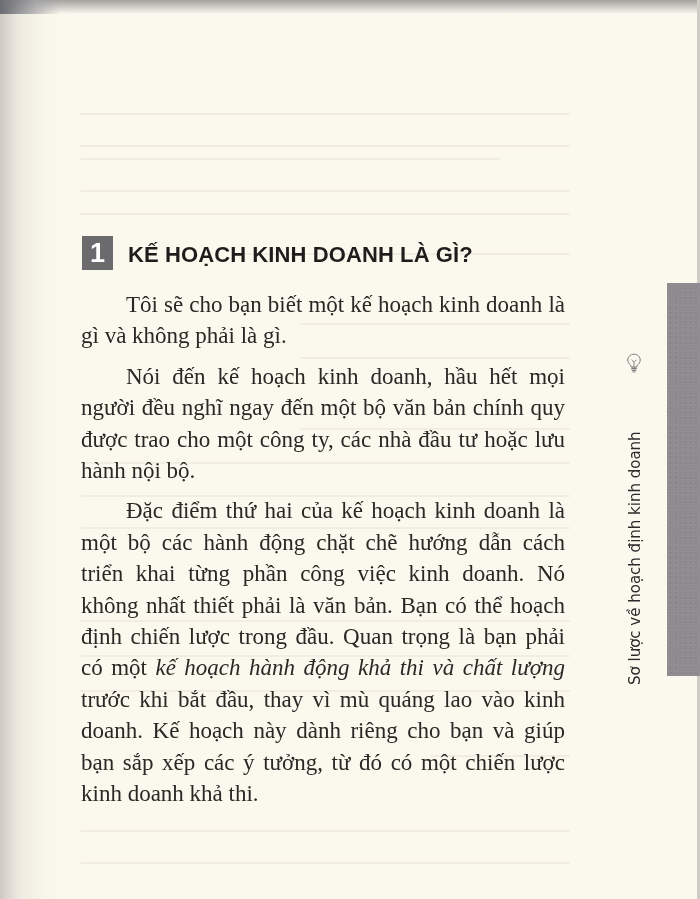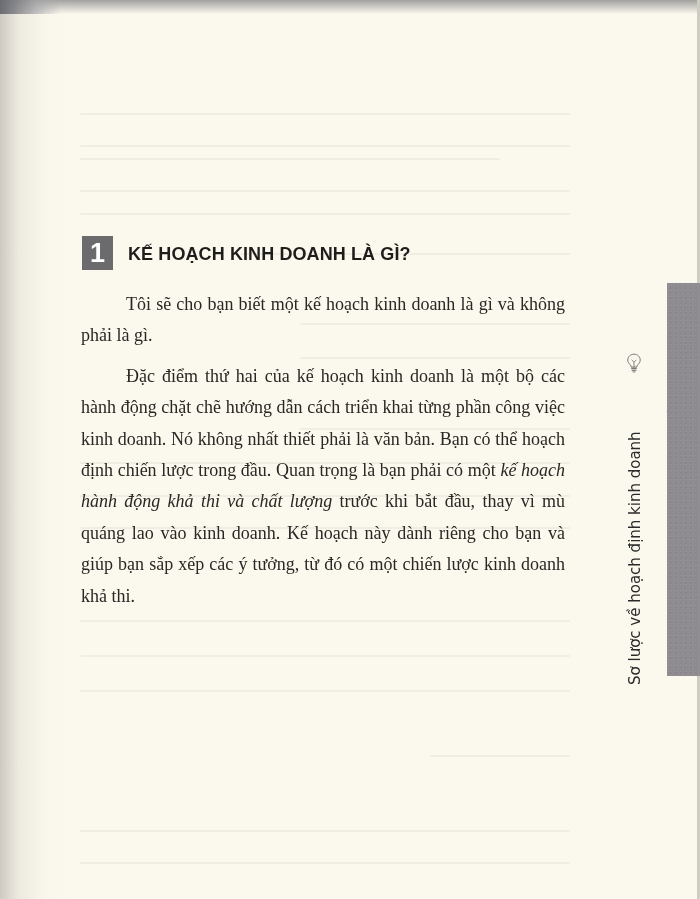--- a/index.html
+++ b/index.html
@@ -64,33 +64,33 @@
     font-family: "Liberation Sans", "DejaVu Sans", sans-serif;
     font-weight: bold;
     font-size: 27px;
     line-height: 34px;
     text-align: center;
   }
   .section-title {
     margin-left: 15px;
     font-family: "Liberation Sans", "DejaVu Sans", sans-serif;
     font-weight: bold;
-    font-size: 18px;
+    font-size: 22px;
     color: #1f1d1c;
     letter-spacing: 0.1px;
     padding-top: 3px;
   }
 
   
   .body-text {
     position: absolute;
     left: 81px;
     top: 289px;
     width: 484px;
-    font-size: 18px;
+    font-size: 23px;
     line-height: 31.4px;
     text-align: justify;
     color: #2b2725;
   }
   .body-text p {
     margin: 0 0 9px 0;
     text-indent: 45px;
   }
   .body-text em {
     font-style: italic;
@@ -170,20 +170,21 @@
     <div class="bleed" style="top:862px;"></div>
   </div>
 
   <div class="section-header">
     <div class="section-number">1</div>
     <div class="section-title">KẾ HOẠCH KINH DOANH LÀ GÌ?</div>
   </div>
 
   <div class="body-text">
     <p>Tôi sẽ cho bạn biết một kế hoạch kinh doanh là gì và không phải là gì.</p>
+    <p>Nói đến kế hoạch kinh doanh, hầu hết mọi người đều nghĩ ngay đến một bộ văn bản chính quy được trao cho một công ty, các nhà đầu tư hoặc lưu hành nội bộ.</p>
     <p><span>Đặc điểm thứ hai của kế hoạch kinh doanh là một bộ các hành động chặt chẽ hướng dẫn cách triển khai từng phần công việc kinh doanh. Nó không nhất thiết phải là văn bản. Bạn  có thể hoạch định chiến lược trong đầu. Quan trọng là bạn phải có một </span><em>kế hoạch hành động khả thi và chất lượng</em><span> trước khi bắt đầu, thay vì mù quáng lao vào kinh doanh. Kế hoạch này dành riêng cho bạn và giúp bạn sắp xếp các ý tưởng, từ đó có một chiến lược kinh doanh khả thi.</span></p>
   </div>
 
   <svg class="lightbulb" viewBox="0 0 16 20" xmlns="http://www.w3.org/2000/svg">
     <path d="M8 1.2 C4.4 1.2 1.8 3.8 1.8 7 C1.8 9.2 3 10.6 4.2 11.8 C4.9 12.5 5.2 13.2 5.2 14 L10.8 14 C10.8 13.2 11.1 12.5 11.8 11.8 C13 10.6 14.2 9.2 14.2 7 C14.2 3.8 11.6 1.2 8 1.2 Z" fill="none" stroke="#7a7a7a" stroke-width="1"></path>
     <path d="M5.6 6.8 L8 9.2 L10.4 6.8 M8 9.2 L8 14" fill="none" stroke="#7a7a7a" stroke-width="0.9"></path>
     <rect x="5.2" y="14.6" width="5.6" height="1.4" fill="#7a7a7a"></rect>
     <rect x="5.6" y="16.6" width="4.8" height="1.3" fill="#7a7a7a"></rect>
     <rect x="6.6" y="18.4" width="2.8" height="1" fill="#7a7a7a"></rect>
   </svg>

